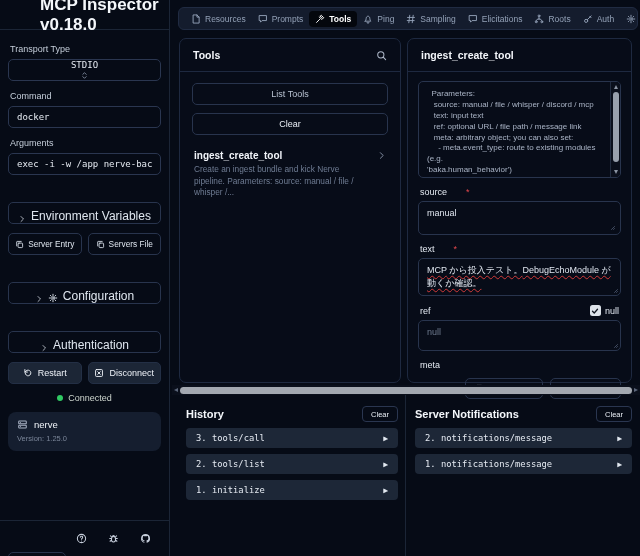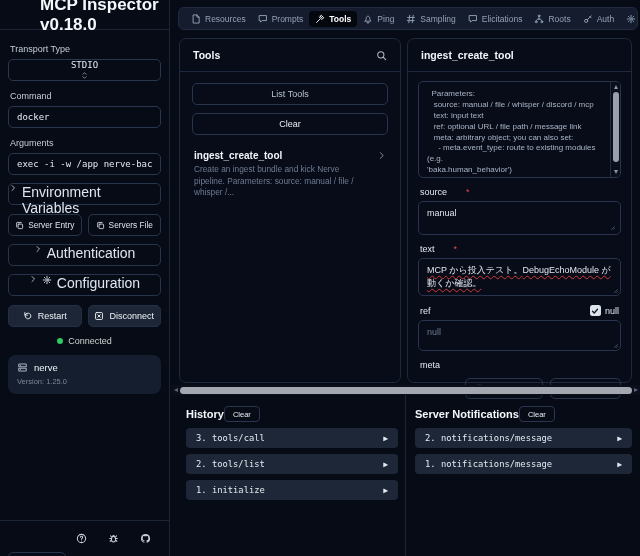--- a/index.html
+++ b/index.html
@@ -19,22 +19,22 @@
   .sb-header { height:30px; border-bottom:1px solid #1b2536; display:flex; align-items:center; padding:0 10px; }
   .sb-title { font-size:17px; font-weight:bold; color:#f4f7fb;padding-left:30px; }
   .sb-body { padding:4px 8px 0; }
   .lbl { font-size:9px; color:#c4cdd9; margin:10px 2px 5px; }
   .field { width:100%; height:22px; border:1px solid #2a3650; border-radius:5px; background:transparent;
            display:flex; align-items:center; padding:0 8px; color:#e6ebf2; }
   input.field { font-family:"DejaVu Sans Mono",monospace; font-size:9px; outline:none; white-space:nowrap; overflow:hidden; }
   .select { justify-content:space-between; cursor:pointer; font-family:"DejaVu Sans Mono",monospace; font-size:9px;flex-direction:column; }
   .select .chev { color:#8b97ab; }
   .btn-outline { width:100%; height:22px; border:1px solid #28344d; border-radius:5px; background:transparent;
-                 display:flex; align-items:flex-start; justify-content:center; gap:5px; font-size:14px; color:#dfe6ef;
-                 margin-top:8px; cursor:pointer; }
+                 display:flex; align-items:flex-end; justify-content:center; gap:5px; font-size:12px; color:#dfe6ef;
+                 margin-top:27px; cursor:pointer; }
   .btn-row { display:flex; gap:6px; margin-top:9px; }
   .btn-half { flex:1; height:22px; border:1px solid #28344d; border-radius:5px; background:transparent;
               display:flex; align-items:center; justify-content:center; gap:4px; font-size:8.3px; color:#dfe6ef; cursor:pointer; }
   .btn-filled { flex:1; height:22px; background:#1c2636; border:1px solid #232f45; border-radius:5px;
                 display:flex; align-items:center; justify-content:center; gap:5px; font-size:9px; color:#eef2f8; cursor:pointer; }
   .status { display:flex; align-items:center; justify-content:center; gap:5px; margin-top:9px; font-size:9px; color:#cdd5cd; }
   .dot { width:6px; height:6px; border-radius:50%; background:#30c963; }
   .server-card { margin-top:9px; background:#151e2f; border-radius:8px; padding:7px 9px 8px; }
   .server-row { display:flex; align-items:center; gap:6px; font-size:9.5px; color:#f0f4f9; }
   .server-version { font-size:7.5px; color:#7a8598; margin-top:4px; }
@@ -102,21 +102,21 @@
   .h-arrow { position:absolute; top:2.5px; width:0; height:0; border-top:2.5px solid transparent; border-bottom:2.5px solid transparent; }
   .h-arrow.left { left:2px; border-right:4px solid #5a6478; }
   .h-arrow.right { right:2px; border-left:4px solid #5a6478; }
   .hthumb { position:absolute; left:8px; right:8px; top:1.5px; height:7px; background:#a3a8b0; border-radius:3.5px; }
 
   
   .bottom-divider { position:absolute; left:405px; top:395px; width:1px; height:161px; background:#1b2536; }
   .bpanel { position:absolute; top:398px; height:158px; }
   .history { left:172px; width:233px; padding:8px 7px 0 14px; }
   .notifications { left:406px; width:234px; padding:8px 8px 0 9px; }
-  .bpanel-header { display:flex; align-items:center; }
+  .bpanel-header { display:flex; justify-content:space-between; align-items:center; }
   .bpanel-title { font-size:11px; font-weight:bold; color:#f4f7fb; }
   .clear-sm { height:16px; padding:0 8px; border:1px solid #2a3650; border-radius:4px; font-size:7.5px;
               color:#e9eef5; display:flex; align-items:center; cursor:pointer; background:transparent; }
   .bitem { margin-top:6px; height:20px; background:#1d2737; border-radius:4px; display:flex; align-items:center;
            justify-content:space-between; padding:0 10px; font-family:"DejaVu Sans Mono",monospace; font-size:8.8px;
            color:#e6ebf3; cursor:pointer; }
   .bitem:first-of-type { margin-top:10px; }
   .bitem .arrow { font-size:8px; color:#e2e8f0; }
 </style>
 </head>
@@ -172,36 +172,36 @@
         <span>Servers File</span>
       </div>
     </div>
 
     <div class="btn-outline">
       <span>
         <svg class="ic" width="8" height="8" viewBox="0 0 16 16">
             <path d="M6 3l5 5-5 5"></path>
           </svg>
       </span>
-      <span>Authentication</span>
+      <span>
+        <svg class="ic" width="10" height="10" viewBox="0 0 16 16">
+            <circle cx="8" cy="8" r="2"></circle>
+            <path d="M8 2v2M8 12v2M2 8h2M12 8h2M3.8 3.8l1.4 1.4M10.8 10.8l1.4 1.4M12.2 3.8l-1.4 1.4M5.2 10.8l-1.4 1.4"></path>
+          </svg>
+      </span>
+      <span>Configuration</span>
     </div>
 
     <div class="btn-outline">
       <span>
         <svg class="ic" width="8" height="8" viewBox="0 0 16 16">
             <path d="M6 3l5 5-5 5"></path>
           </svg>
       </span>
-      <span>
-        <svg class="ic" width="10" height="10" viewBox="0 0 16 16">
-            <circle cx="8" cy="8" r="2"></circle>
-            <path d="M8 2v2M8 12v2M2 8h2M12 8h2M3.8 3.8l1.4 1.4M10.8 10.8l1.4 1.4M12.2 3.8l-1.4 1.4M5.2 10.8l-1.4 1.4"></path>
-          </svg>
-      </span>
-      <span>Configuration</span>
+      <span>Authentication</span>
     </div>
 
     <div class="btn-row">
       <div class="btn-filled">
         <span>
           <svg class="ic" width="10" height="10" viewBox="0 0 16 16">
               <path d="M3.5 8a4.5 4.5 0 1 0 1.3-3.2L3 6.5"></path>
               <path d="M3 2.5v4h4"></path>
             </svg>
         </span>

